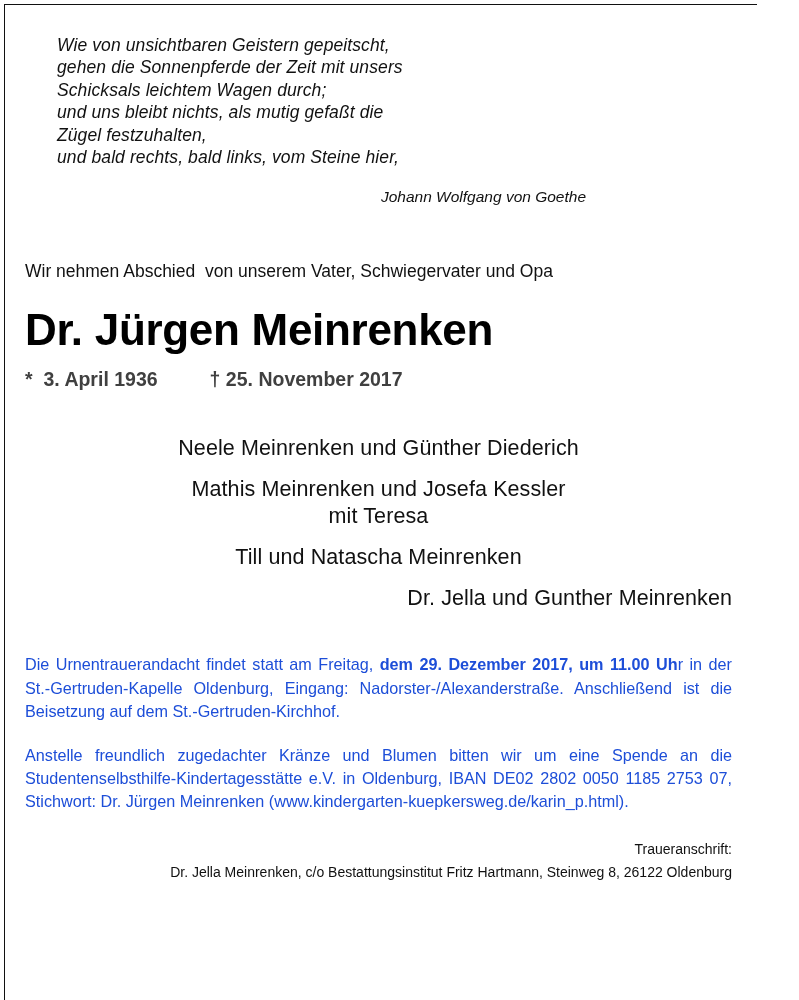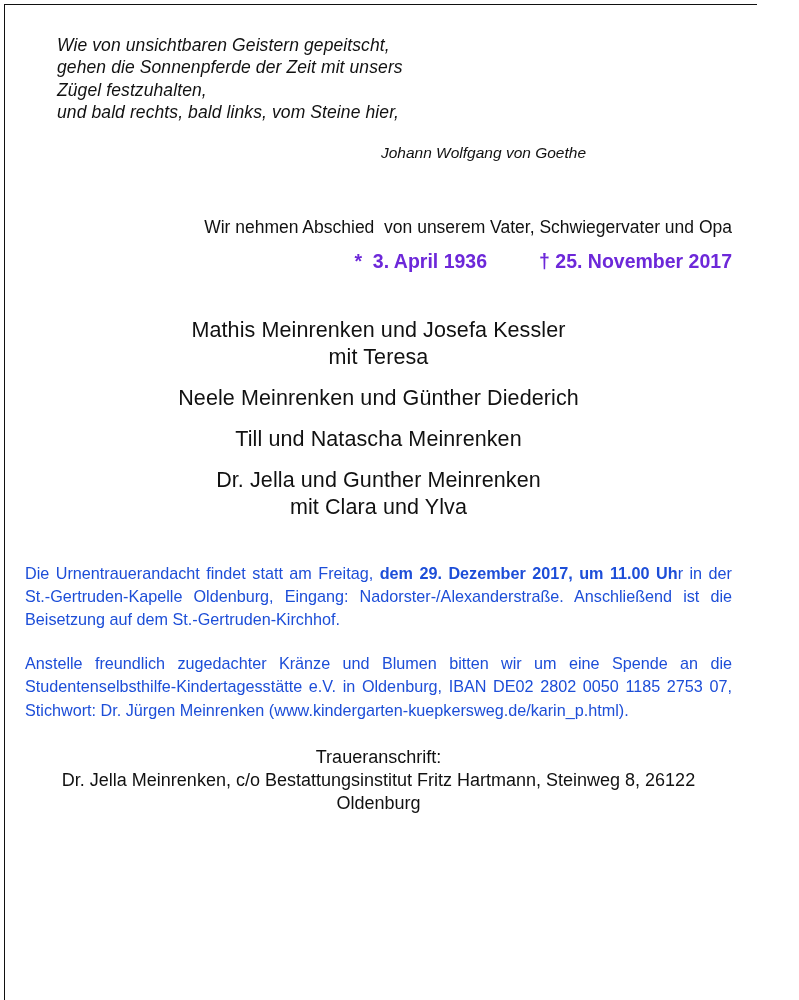--- a/index.html
+++ b/index.html
@@ -54,60 +54,61 @@
     font-size: 15.5px;
     line-height: 20px;
     color: #111111;
     text-align: center;
     padding-left: 178px;
     padding-top: 19px;
   }
 
   
   .announce-block {
-    text-align: right;
+    text-align: left;
     padding-top: 53px;
   }
   .announce-intro {
     font-size: 17.5px;
     line-height: 22px;
     color: #111111;
     white-space: pre;
   }
   .deceased-name {
     font-size: 44px;
     font-weight: bold;
     line-height: 52px;
     letter-spacing: -0.3px;
     color: #000000;
     padding-top: 22px;
   }
   .life-dates {
     font-size: 19.5px;
     font-weight: bold;
     line-height: 24px;
-    color: #6d28d9;
+    color: #404040;
     padding-top: 11px;
     white-space: pre;
   }
   .date-gap {
     display: inline-block;
     width: 52px;
   }
 
   
   .survivors-block {
     text-align: center;
     padding-top: 44px;
   }
   .survivor-group {
     padding-bottom: 14px;
   }
   .survivor-group:last-child {
     padding-bottom: 0;
+    text-align: right;
   }
   .survivor-line {
     font-size: 21.5px;
     line-height: 27px;
     color: #111111;
     letter-spacing: 0.1px;
   }
 
   
   .body-block {
@@ -120,62 +121,64 @@
     text-align: justify;
     margin: 0 0 21px 0;
   }
   .body-para b {
     font-weight: bold;
   }
   .address-block {
     padding-top: 3px;
   }
   .address-line {
-    font-size: 18px;
+    font-size: 14px;
     line-height: 23.2px;
     color: #111111;
-    text-align: center;
+    text-align: right;
   }
 </style>
 </head>
 <body>
 
 <div id="notice-card">
 
   <div class="frame"></div>
 
   <div class="content">
 
     <div class="poem-block">
       <div class="poem-line">Wie von unsichtbaren Geistern gepeitscht,</div>
       <div class="poem-line">gehen die Sonnenpferde der Zeit mit unsers</div>
+      <div class="poem-line">Schicksals leichtem Wagen durch;</div>
+      <div class="poem-line">und uns bleibt nichts, als mutig gefaßt die</div>
       <div class="poem-line">Zügel festzuhalten,</div>
       <div class="poem-line">und bald rechts, bald links, vom Steine hier,</div>
       <div class="poem-attribution">Johann Wolfgang von Goethe</div>
     </div>
 
     <div class="announce-block">
       <div class="announce-intro">Wir nehmen Abschied  von unserem Vater, Schwiegervater und Opa</div>
+      <div class="deceased-name">Dr. Jürgen Meinrenken</div>
       <div class="life-dates"><span>*  3. April 1936</span><span class="date-gap"></span><span>† 25. November 2017</span></div>
     </div>
 
     <div class="survivors-block">
       <div class="survivor-group">
+        <div class="survivor-line">Neele Meinrenken und Günther Diederich</div>
+      </div>
+      <div class="survivor-group">
         <div class="survivor-line">Mathis Meinrenken und Josefa Kessler</div>
         <div class="survivor-line">mit Teresa</div>
-      </div>
-      <div class="survivor-group">
-        <div class="survivor-line">Neele Meinrenken und Günther Diederich</div>
       </div>
       <div class="survivor-group">
         <div class="survivor-line">Till und Natascha Meinrenken</div>
       </div>
       <div class="survivor-group">
         <div class="survivor-line">Dr. Jella und Gunther Meinrenken</div>
-        <div class="survivor-line">mit Clara und Ylva</div>
       </div>
     </div>
 
     <div class="body-block">
 
       <p class="body-para"><span>Die Urnentrauerandacht findet statt am Freitag, </span><b>dem 29. Dezember 2017, um 11.00 Uh</b><span>r in der St.-Gertruden-Kapelle Oldenburg, Eingang: Nadorster-/Alexanderstraße. Anschließend ist die Beisetzung auf dem St.-Gertruden-Kirchhof.</span></p>
 
       <p class="body-para">Anstelle freundlich zugedachter Kränze und Blumen bitten wir um eine Spende an die Studentenselbsthilfe-Kindertagesstätte e.V. in Oldenburg, IBAN DE02 2802 0050 1185 2753 07, Stichwort: Dr. Jürgen Meinrenken (www.kindergarten-kuepkersweg.de/karin_p.html).</p>
 
       <div class="address-block">

